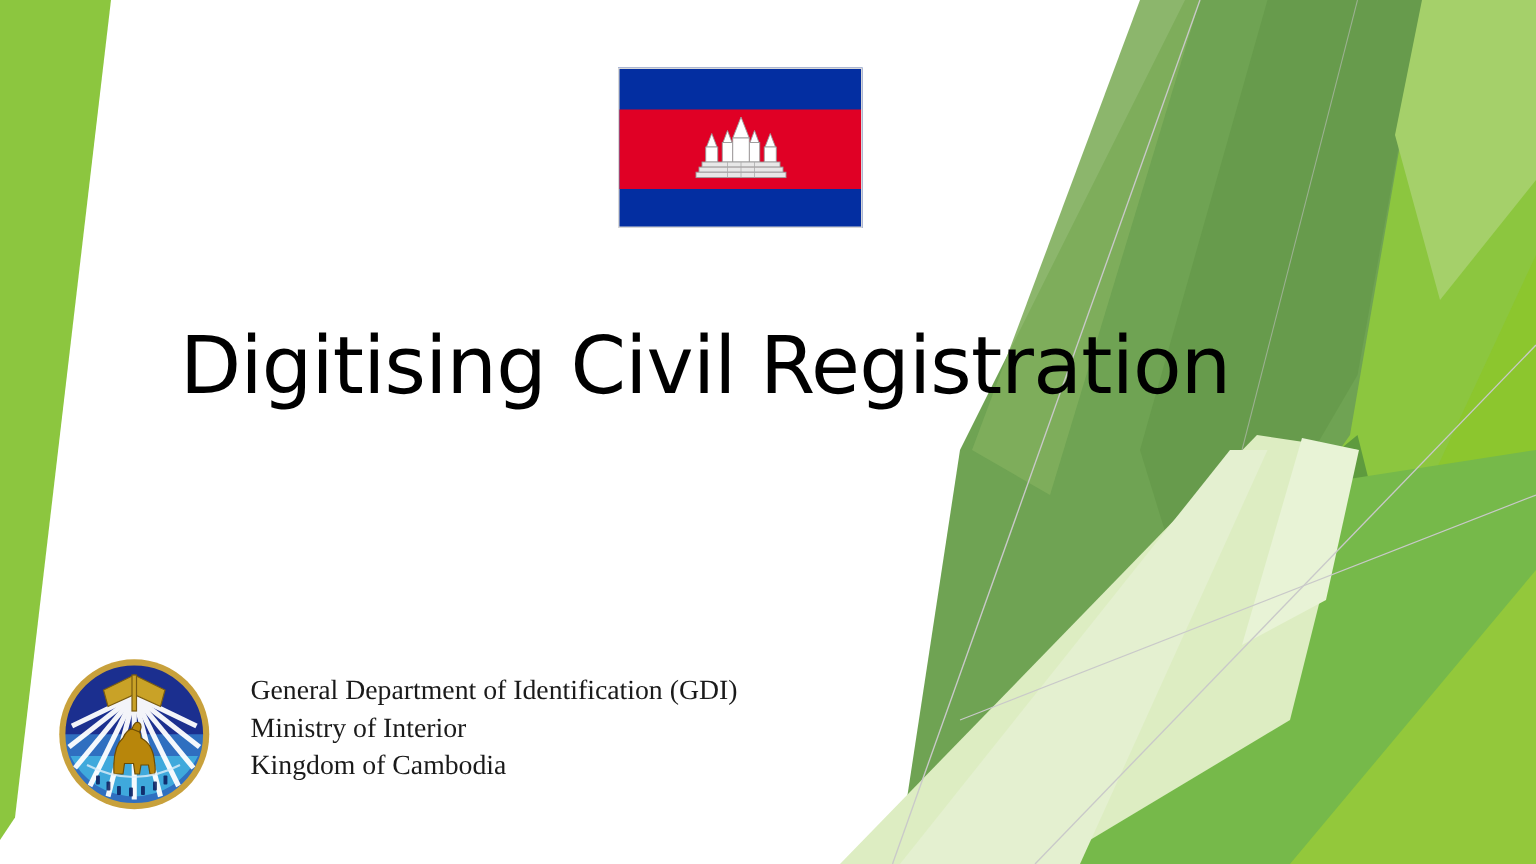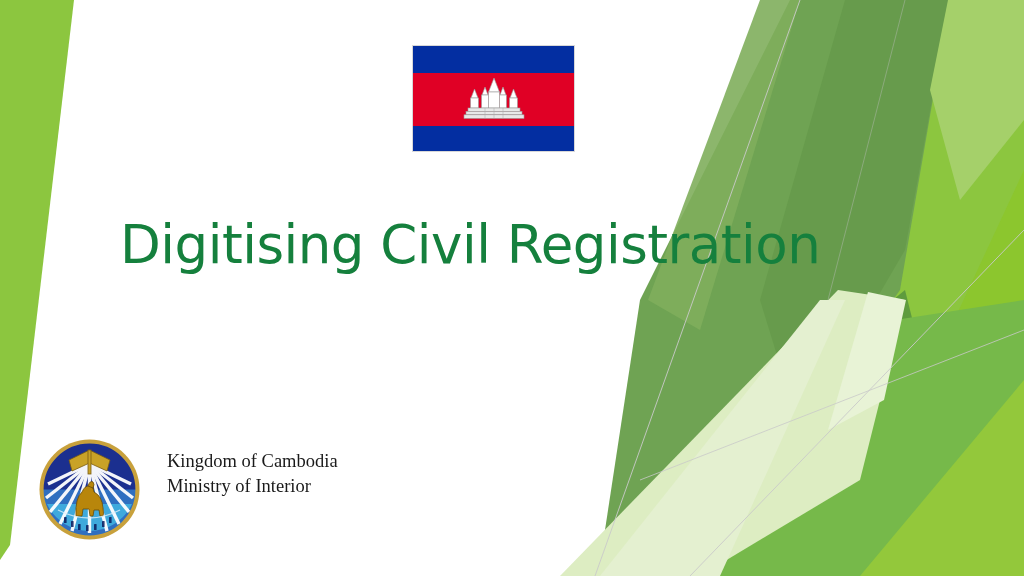--- a/index.html
+++ b/index.html
@@ -10,21 +10,21 @@
   .deco{position:absolute;top:0;left:0;width:1024px;height:576px;pointer-events:none;}
 
   
   #flag{position:absolute;left:412px;top:45px;width:163px;height:107px;
         border:1px solid #d8d8d8;box-sizing:border-box;background:#032ea1;}
   .flag-band-red{position:absolute;left:0;top:26.6px;width:100%;height:53.4px;background:#e00025;}
   .wat{position:absolute;left:50%;top:30px;width:72px;height:48px;transform:translateX(-50%);}
 
   
   #title{position:absolute;left:120px;top:213px;width:655px;
-         text-align:right;color:#15803d;
+         text-align:right;color:#000000;
          font-family:"DejaVu Sans",sans-serif;font-weight:400;
          font-size:53px;line-height:63px;letter-spacing:-0.5px;}
   #title .ln{display:block;white-space:nowrap;}
 
   
   #emblem{position:absolute;left:38px;top:438px;width:103px;height:103px;}
 
   
   #subtitle{position:absolute;left:167px;top:449px;
             font-family:"Liberation Serif",serif;font-size:18.5px;
@@ -141,17 +141,18 @@
       <rect x="48" y="87" width="2.6" height="6" rx="0.6"></rect>
       <rect x="56" y="86" width="2.6" height="6" rx="0.6"></rect>
       <rect x="64" y="83" width="2.6" height="6" rx="0.6"></rect>
       <rect x="71" y="79" width="2.6" height="6" rx="0.6"></rect>
     </g>
     <path d="M20 72 q31 16 62 0" fill="none" stroke="#DDEFFA" stroke-width="1.4" opacity="0.8"></path>
     <circle cx="51.5" cy="51.5" r="47" fill="none" stroke="#C8A13C" stroke-width="2.2"></circle>
   </svg>
 
   <div id="subtitle">
+    <span class="sl">General Department of Identification (GDI)</span>
+    <span class="sl">Ministry of Interior</span>
     <span class="sl">Kingdom of Cambodia</span>
-    <span class="sl">Ministry of Interior</span>
   </div>
 
 </div>
 
 </body></html>

